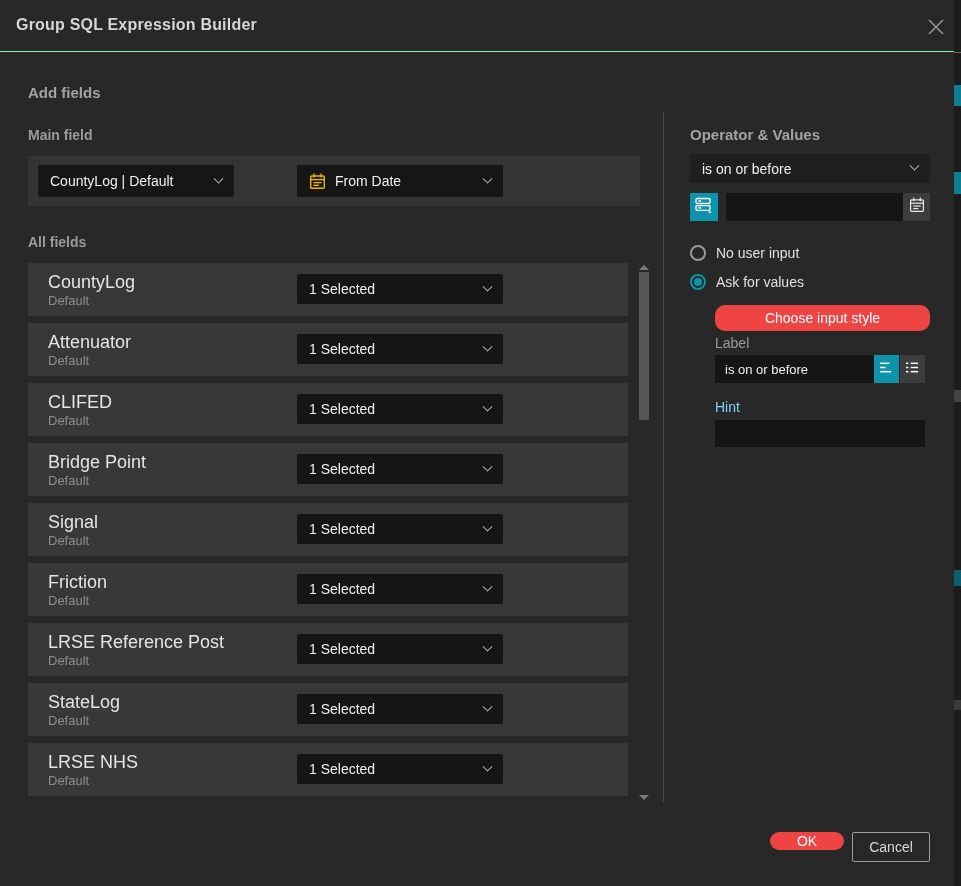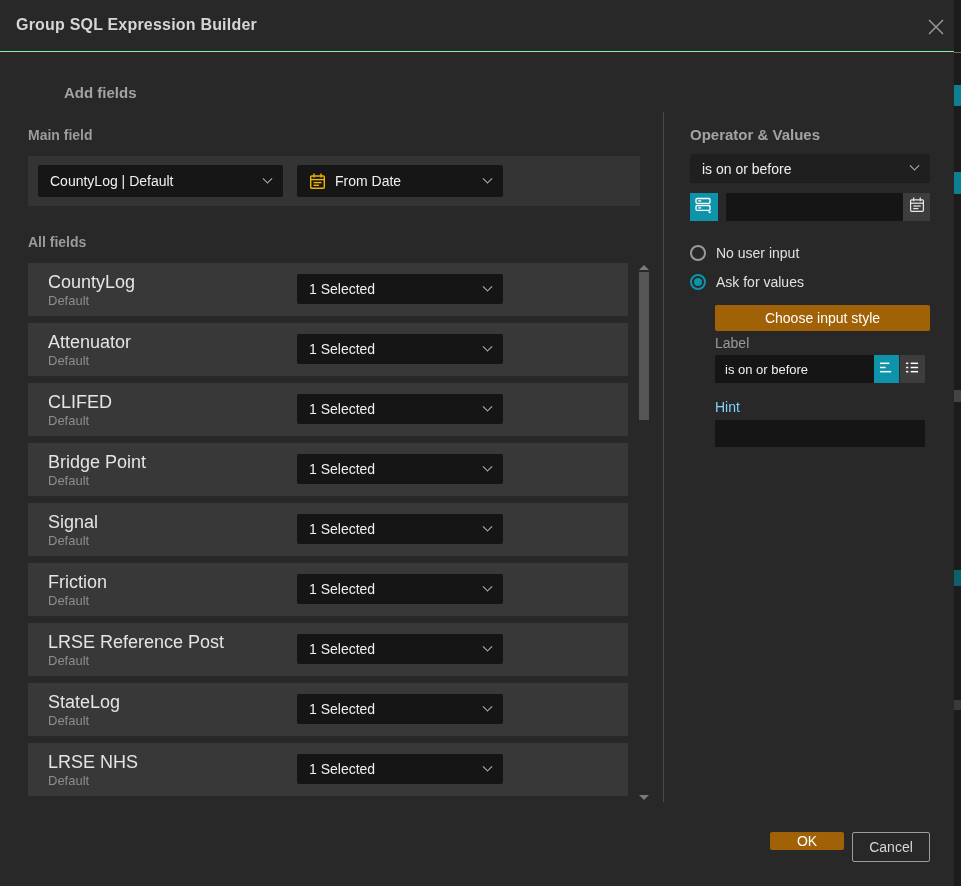--- a/index.html
+++ b/index.html
@@ -60,24 +60,24 @@
   }
   .radio-row { position:absolute; left:690px; display:flex; align-items:flex-end; cursor:pointer; }
   .radio-circle {
     width:16px; height:16px; border-radius:50%; border:2px solid #9a9a9a;
     margin-right:10px; flex:0 0 auto; display:flex; align-items:center; justify-content:center;
   }
   .radio-circle.checked { border-color:#0d94aa; }
   .radio-dot { width:8px; height:8px; border-radius:50%; background:#0d94aa; }
   .radio-label { font-size:14px; color:#e0e0e0; }
   .btn-primary {
-    position:absolute; background:#a16207; color:#fff; border:none;
+    position:absolute; background:#ef4444; color:#fff; border:none;
     font-size:14px; font-family:"Liberation Sans", sans-serif;
     display:flex; align-items:center; justify-content:center;
-    border-radius:2px; cursor:pointer;
+    border-radius:10px; cursor:pointer;
   }
   .btn-outline {
     position:absolute; background:transparent; color:#d8d8d8;
     border:1px solid #9d9d9d; border-radius:2px; font-size:14px;
     font-family:"Liberation Sans", sans-serif;
     display:flex; align-items:center; justify-content:center; cursor:pointer;
   }
   .edge-strip { position:absolute; right:0; top:0; width:7px; height:886px; background:#1c1c1c; }
   .edge-seg { position:absolute; left:0; width:7px; }
 </style>
@@ -89,26 +89,26 @@
   <span class="close-btn">
     <svg width="20" height="20" viewBox="0 0 20 20">
       <g stroke="#9a9a9a" stroke-width="1.4">
         <line x1="3" y1="3" x2="17" y2="17"></line>
         <line x1="17" y1="3" x2="3" y2="17"></line>
       </g>
     </svg>
   </span>
 </div>
 
-<div class="heading" style="left:28px; top:84px;margin-left:36px;">Add fields</div>
+<div class="heading" style="left:28px; top:84px;">Add fields</div>
 
 <div class="sublabel" style="left:28px; top:127px;">Main field</div>
 
 <div class="panel-box" style="left:28px; top:156px; width:612px; height:50px;">
-  <div class="select" style="left:10px; top:9px; width:245px; height:32px;">
+  <div class="select" style="left:10px; top:9px; width:196px; height:32px;">
     <span>CountyLog | Default</span>
     <span class="chev"></span>
   </div>
   <div class="select" style="left:269px; top:9px; width:206px; height:32px;">
     <span style="display:flex; margin-right:9px;">
       <svg width="17" height="17" viewBox="0 0 17 17">
         <g fill="none" stroke="#f0b400" stroke-width="1.4">
           <rect x="1.7" y="3" width="13.6" height="12.2" rx="1"></rect>
           <line x1="5" y1="0.6" x2="5" y2="4.4"></line>
           <line x1="12" y1="0.6" x2="12" y2="4.4"></line>

